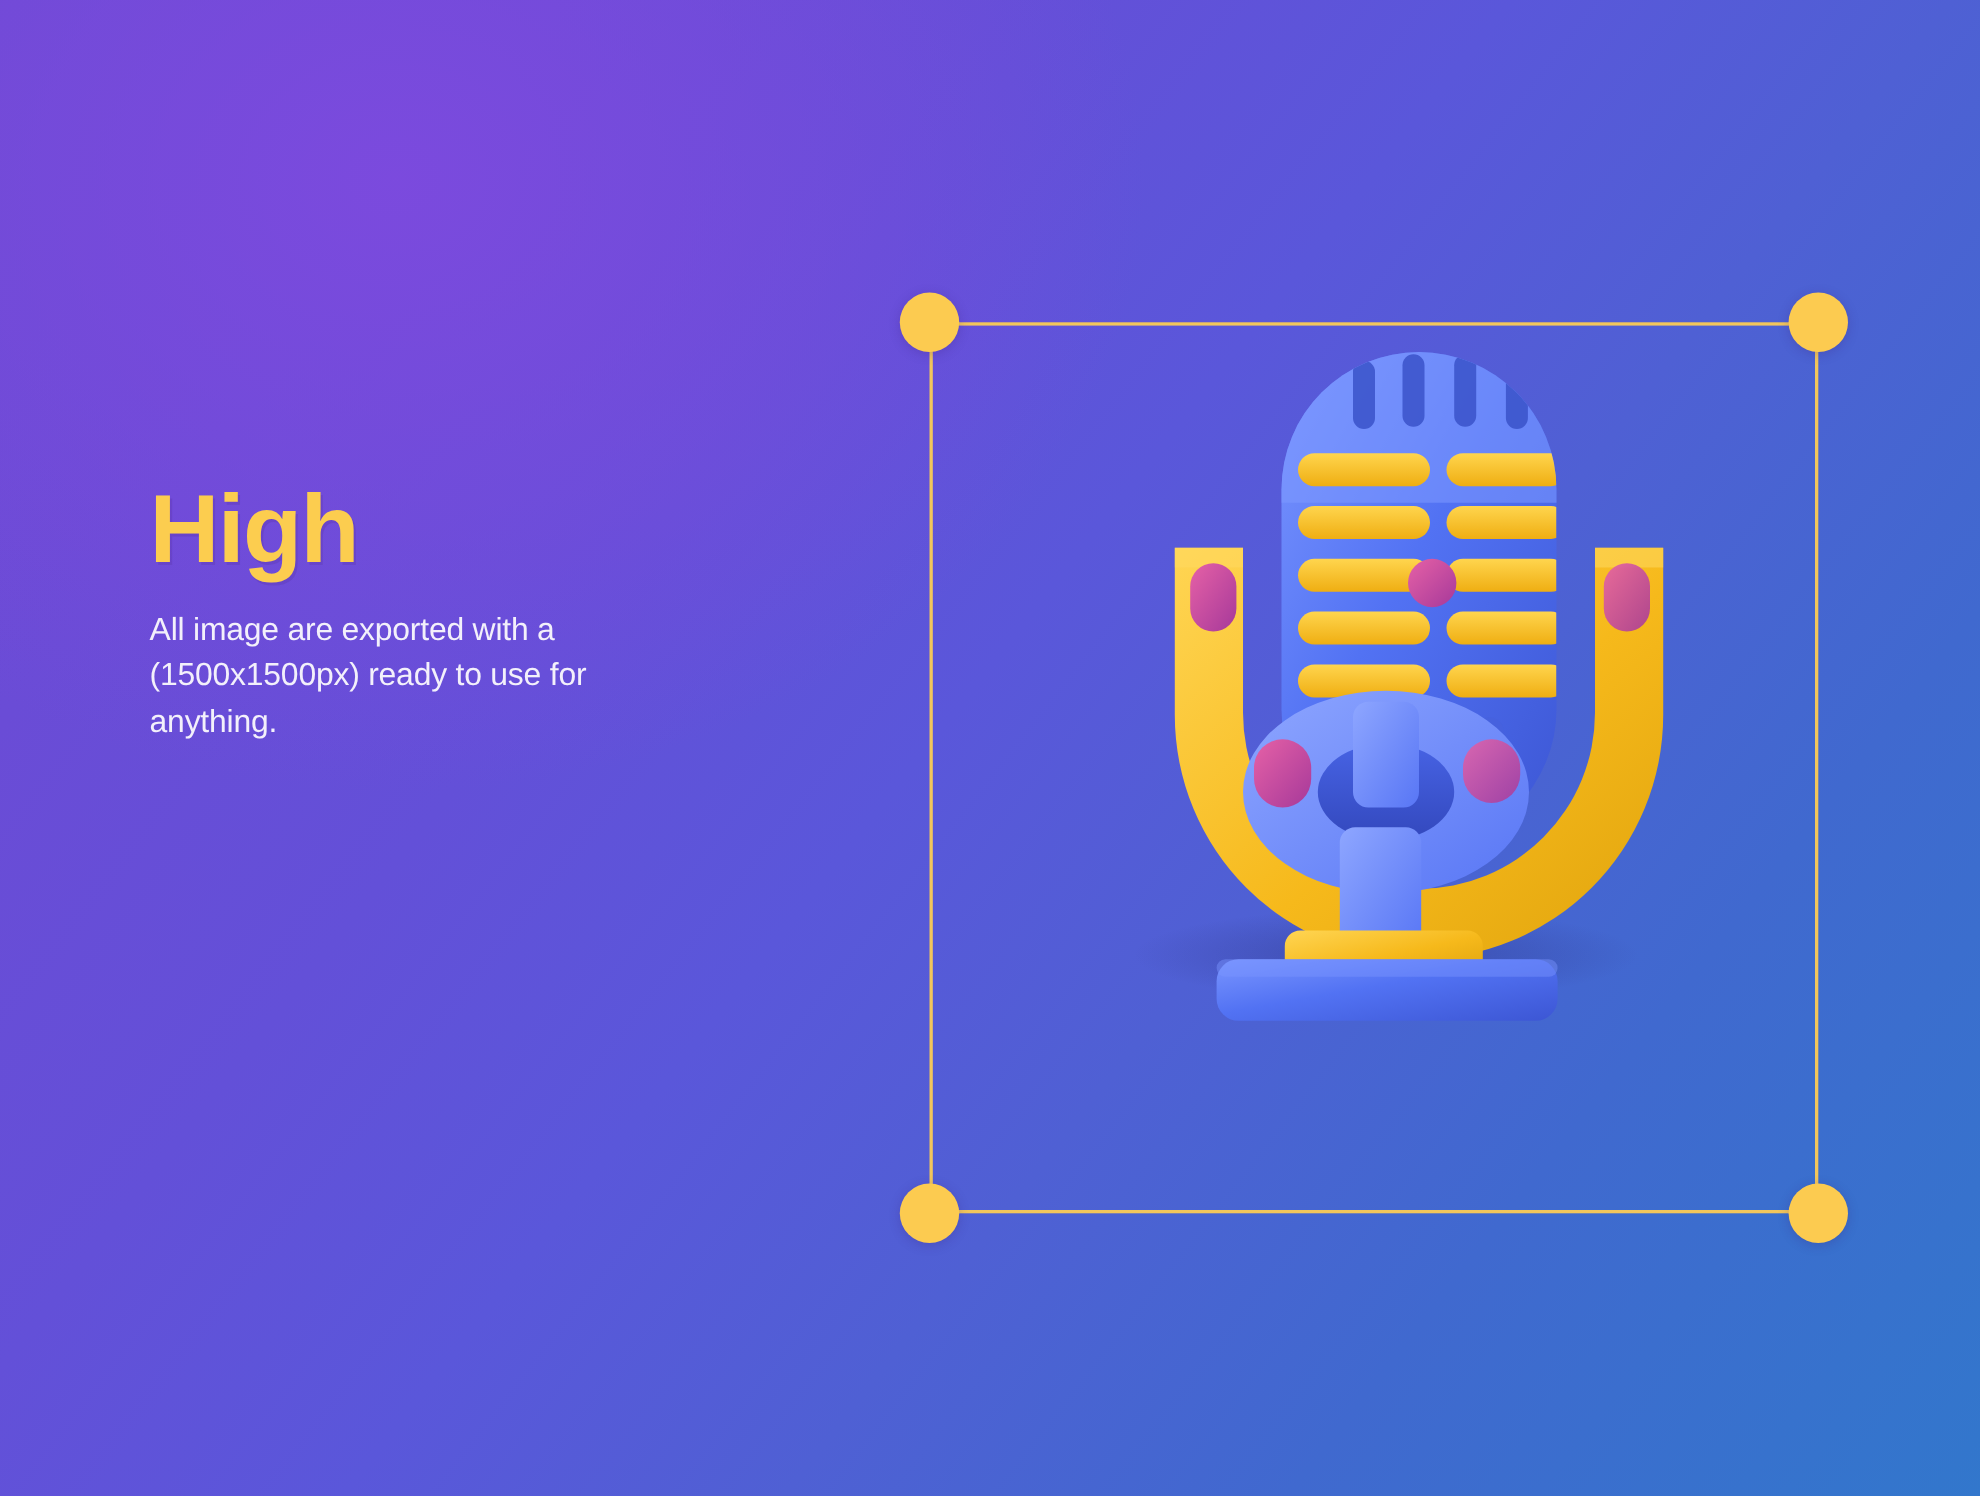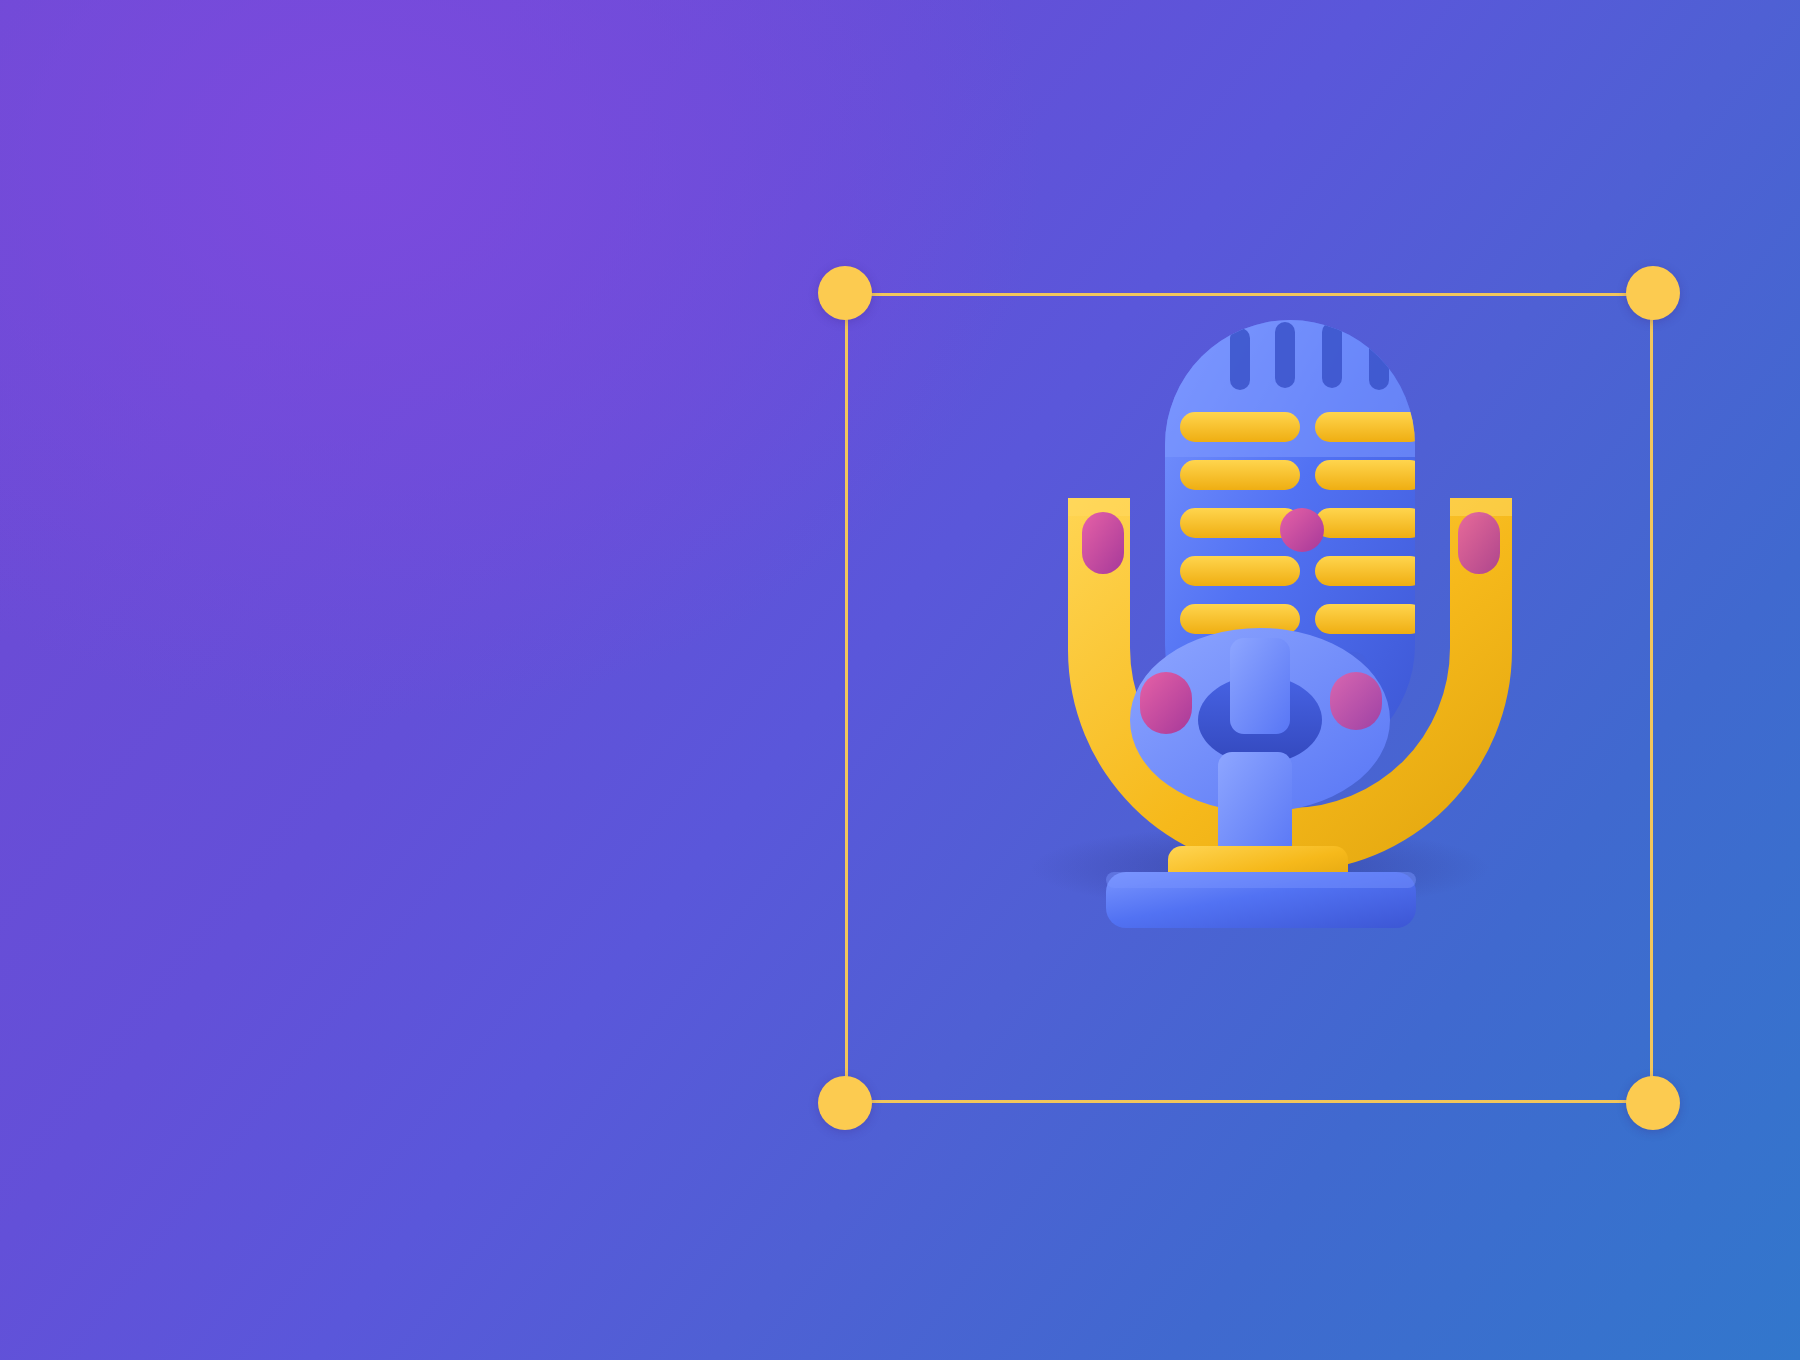--- a/index.html
+++ b/index.html
@@ -88,22 +88,24 @@
   #mic-svg { display:block; width:100%; height:100%; overflow:visible; }
 </style>
 </head>
 <body>
 
 <div id="stage">
 
   <div id="copy">
 
     <div id="headline">
+      <span class="ln">High</span>
     </div>
 
+    <p id="subcopy">All image are exported with a (1500x1500px) ready to use for anything.</p>
   </div>
 
   <div id="mic-wrap">
     <svg id="mic-svg" viewBox="0 0 640 600">
       <defs>
         <linearGradient id="gBlue" x1="0" y1="0" x2="1" y2="1">
           <stop offset="0%" stop-color="#7B96FF"></stop>
           <stop offset="45%" stop-color="#5272F3"></stop>
           <stop offset="100%" stop-color="#3C56D4"></stop>
         </linearGradient>

